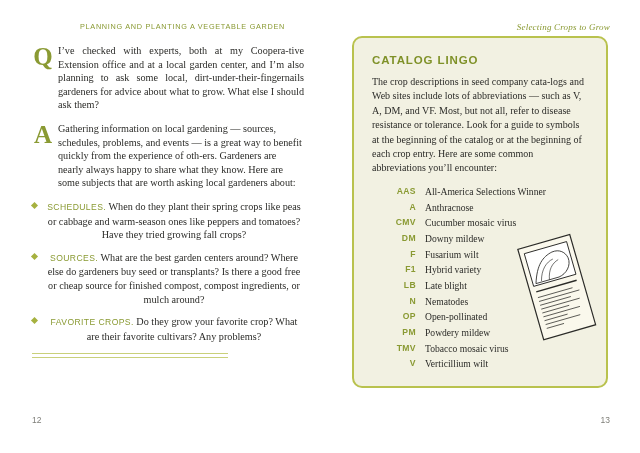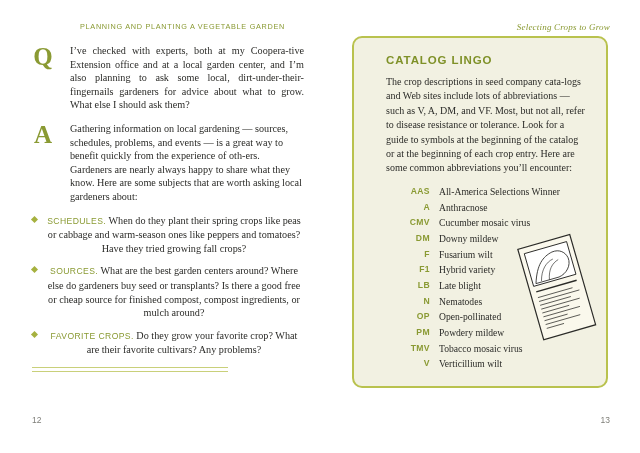--- a/index.html
+++ b/index.html
@@ -72,21 +72,21 @@
     top: 0;
     width: 22px;
     text-align: center;
     font-family: "Liberation Serif", serif;
     font-weight: bold;
     font-size: 25px;
     line-height: 25px;
     color: #8a9a33;
   }
   .qa-body {
-    margin-left: 38px;
+    margin-left: 26px;
     font-size: 10.2px;
     line-height: 13.6px;
     color: #2b2b28;
     text-align: justify;
   }
   .qa-body.answer {
     text-align: left;
   }
 
   ul.bullets {
@@ -134,21 +134,21 @@
   .sidebar-box {
     position: absolute;
     left: 352px;
     top: 36px;
     width: 256px;
     height: 352px;
     box-sizing: border-box;
     border: 2px solid #b9c24e;
     border-radius: 10px;
     background: #f2f1e2;
-    padding: 16px 18px 12px 32px;
+    padding: 16px 18px 12px 18px;
     overflow: hidden;
   }
   .sidebar-title {
     font-family: "Liberation Sans", sans-serif;
     font-size: 11.5px;
     font-weight: bold;
     letter-spacing: 0.9px;
     color: #7f9128;
     text-transform: uppercase;
     margin-bottom: 9px;

